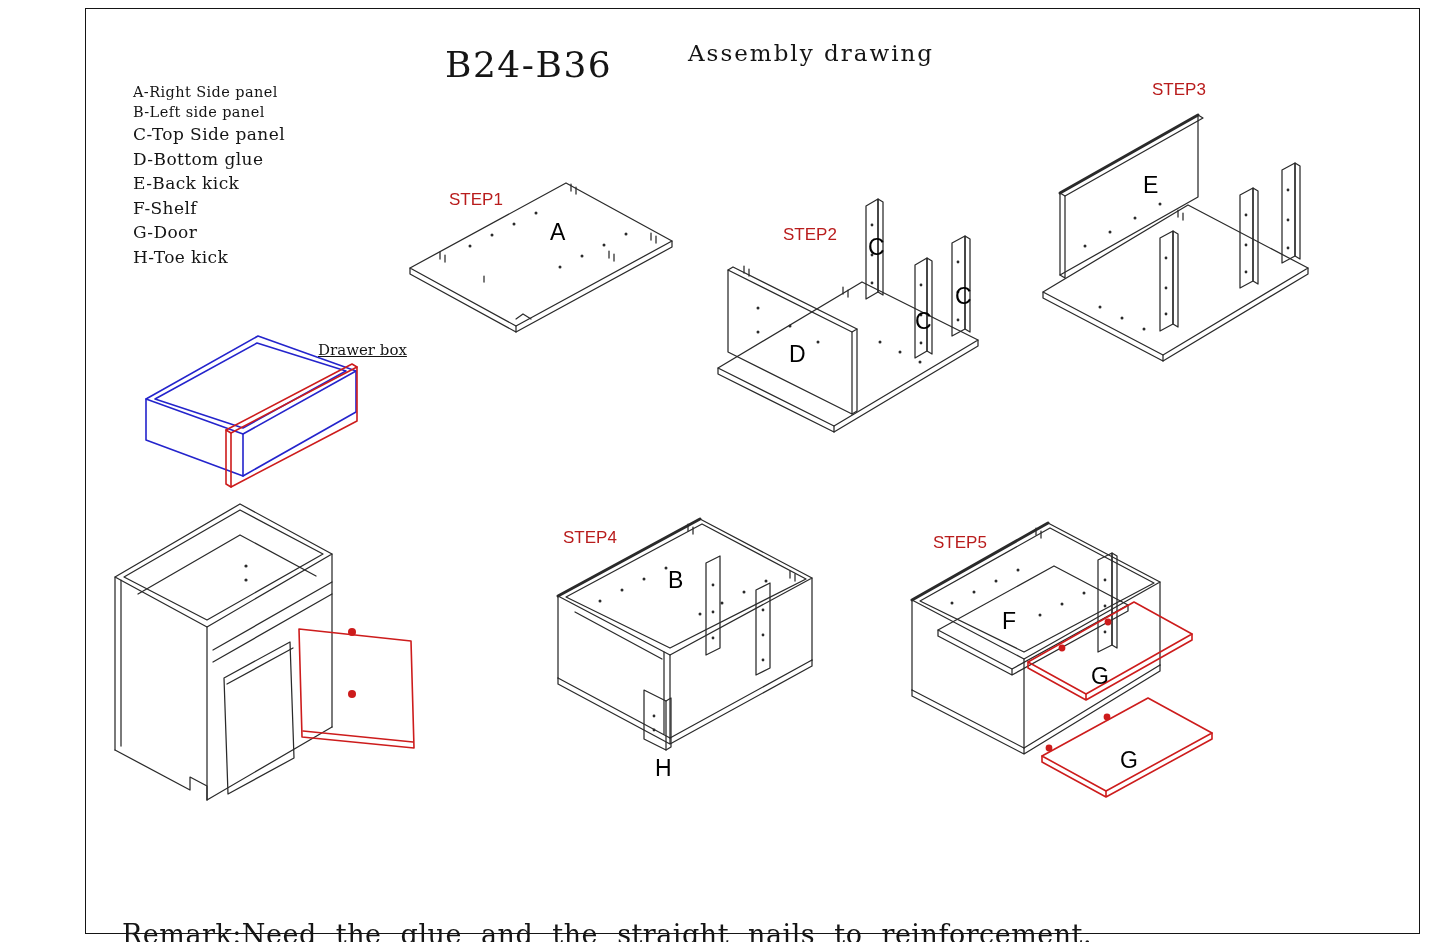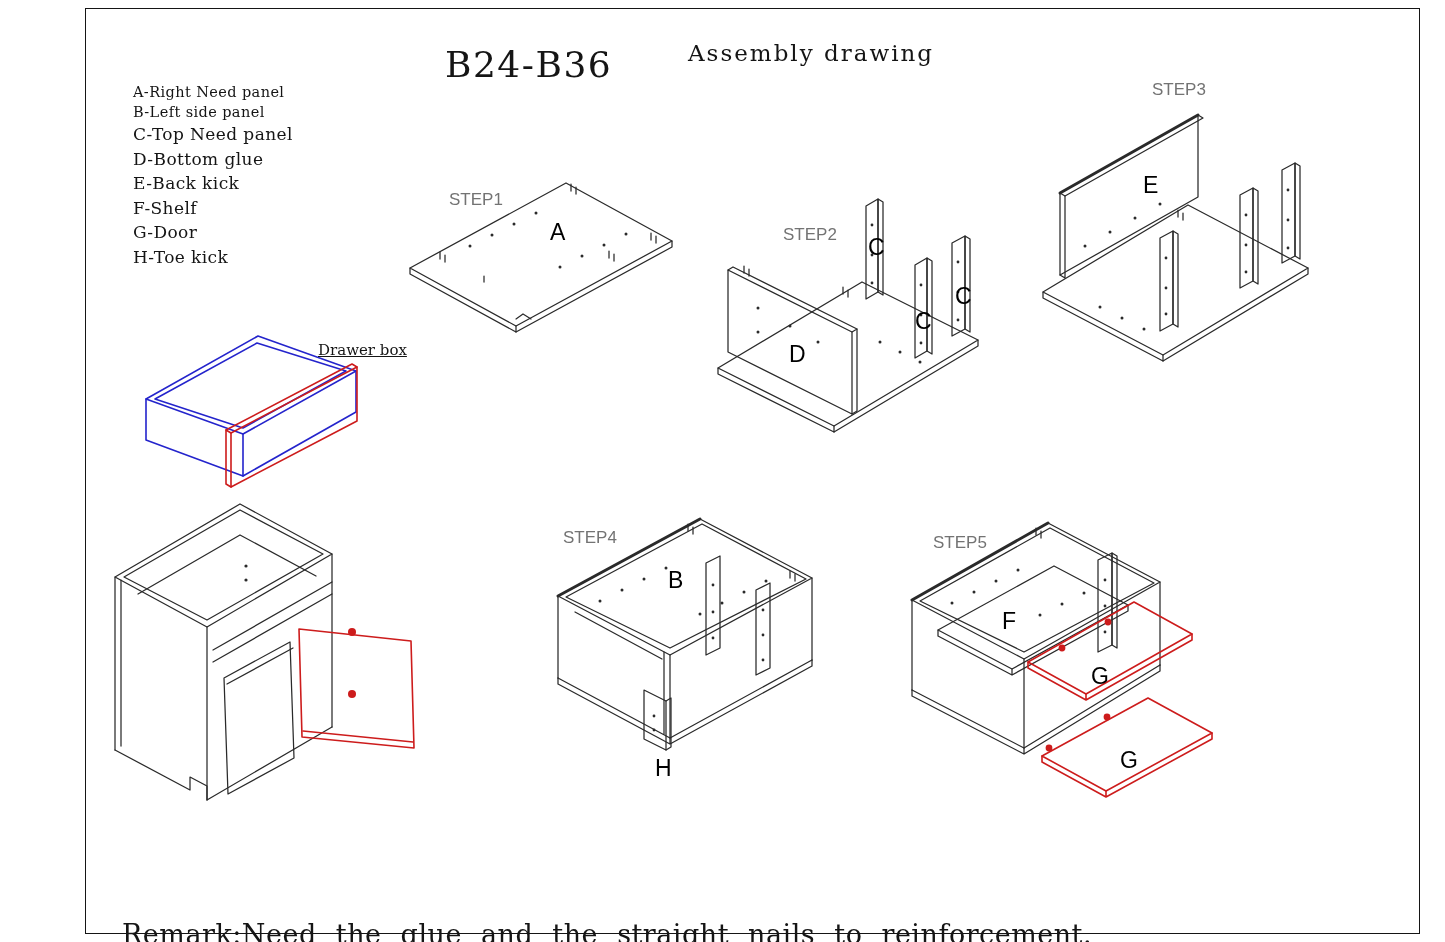--- a/index.html
+++ b/index.html
@@ -11,21 +11,21 @@
   }
   .abs { position:absolute; }
   .model-title { left:445px; top:44px; font-size:36px; letter-spacing:1.5px; }
   .main-title  { left:688px; top:40px; font-size:23px; letter-spacing:2px; }
   .parts-list  { left:133px; top:82px; list-style:none; }
   .parts-list li { font-size:17px; line-height:24.5px; letter-spacing:.4px; }
   .parts-list li.small { font-size:14.5px; line-height:20px; }
   .drawer-label { left:318px; top:341px; font-size:15px;text-decoration:underline; }
   .remark { left:122px; top:876px; font-size:27px; word-spacing:10px; letter-spacing:.5px;margin-top:43px; }
   .step-label {
-    font-family:"Liberation Sans", sans-serif; font-size:17px; font-weight:500; color:#737373;
+    font-family:"Liberation Sans", sans-serif; font-size:17px; font-weight:500; color:#b91c1c;
   }
   .part-letter {
     font-family:"Liberation Sans", sans-serif; font-size:23px; color:#000;
   }
   svg.drawings { position:absolute; left:0; top:0; }
   svg.drawings path { fill:none; stroke:#2a2a2a; stroke-width:1.25; stroke-linejoin:round; stroke-linecap:round; }
   svg.drawings path.thick { stroke-width:3; }
   svg.drawings circle.dot { fill:#2a2a2a; stroke:none; }
   svg.drawings g.blue path { stroke:#2424cc; stroke-width:1.6; }
   svg.drawings g.red path { stroke:#cd1c1c; stroke-width:1.6; }
@@ -232,23 +232,23 @@
       <circle cx="352" cy="632" r="4"></circle>
       <circle cx="352" cy="694" r="4"></circle>
     </g>
   </g>
 </svg>
 
 <div class="abs model-title">B24-B36</div>
 <div class="abs main-title">Assembly drawing</div>
 
 <ul class="abs parts-list">
-  <li class="small">A-Right Need panel</li>
+  <li class="small">A-Right Side panel</li>
   <li class="small">B-Left side panel</li>
-  <li>C-Top Need panel</li>
+  <li>C-Top Side panel</li>
   <li>D-Bottom glue</li>
   <li>E-Back kick</li>
   <li>F-Shelf</li>
   <li>G-Door</li>
   <li>H-Toe kick</li>
 </ul>
 
 <div class="abs drawer-label">Drawer box</div>
 
 <div class="abs step-label" style="left:449px; top:190px;">STEP1</div>

